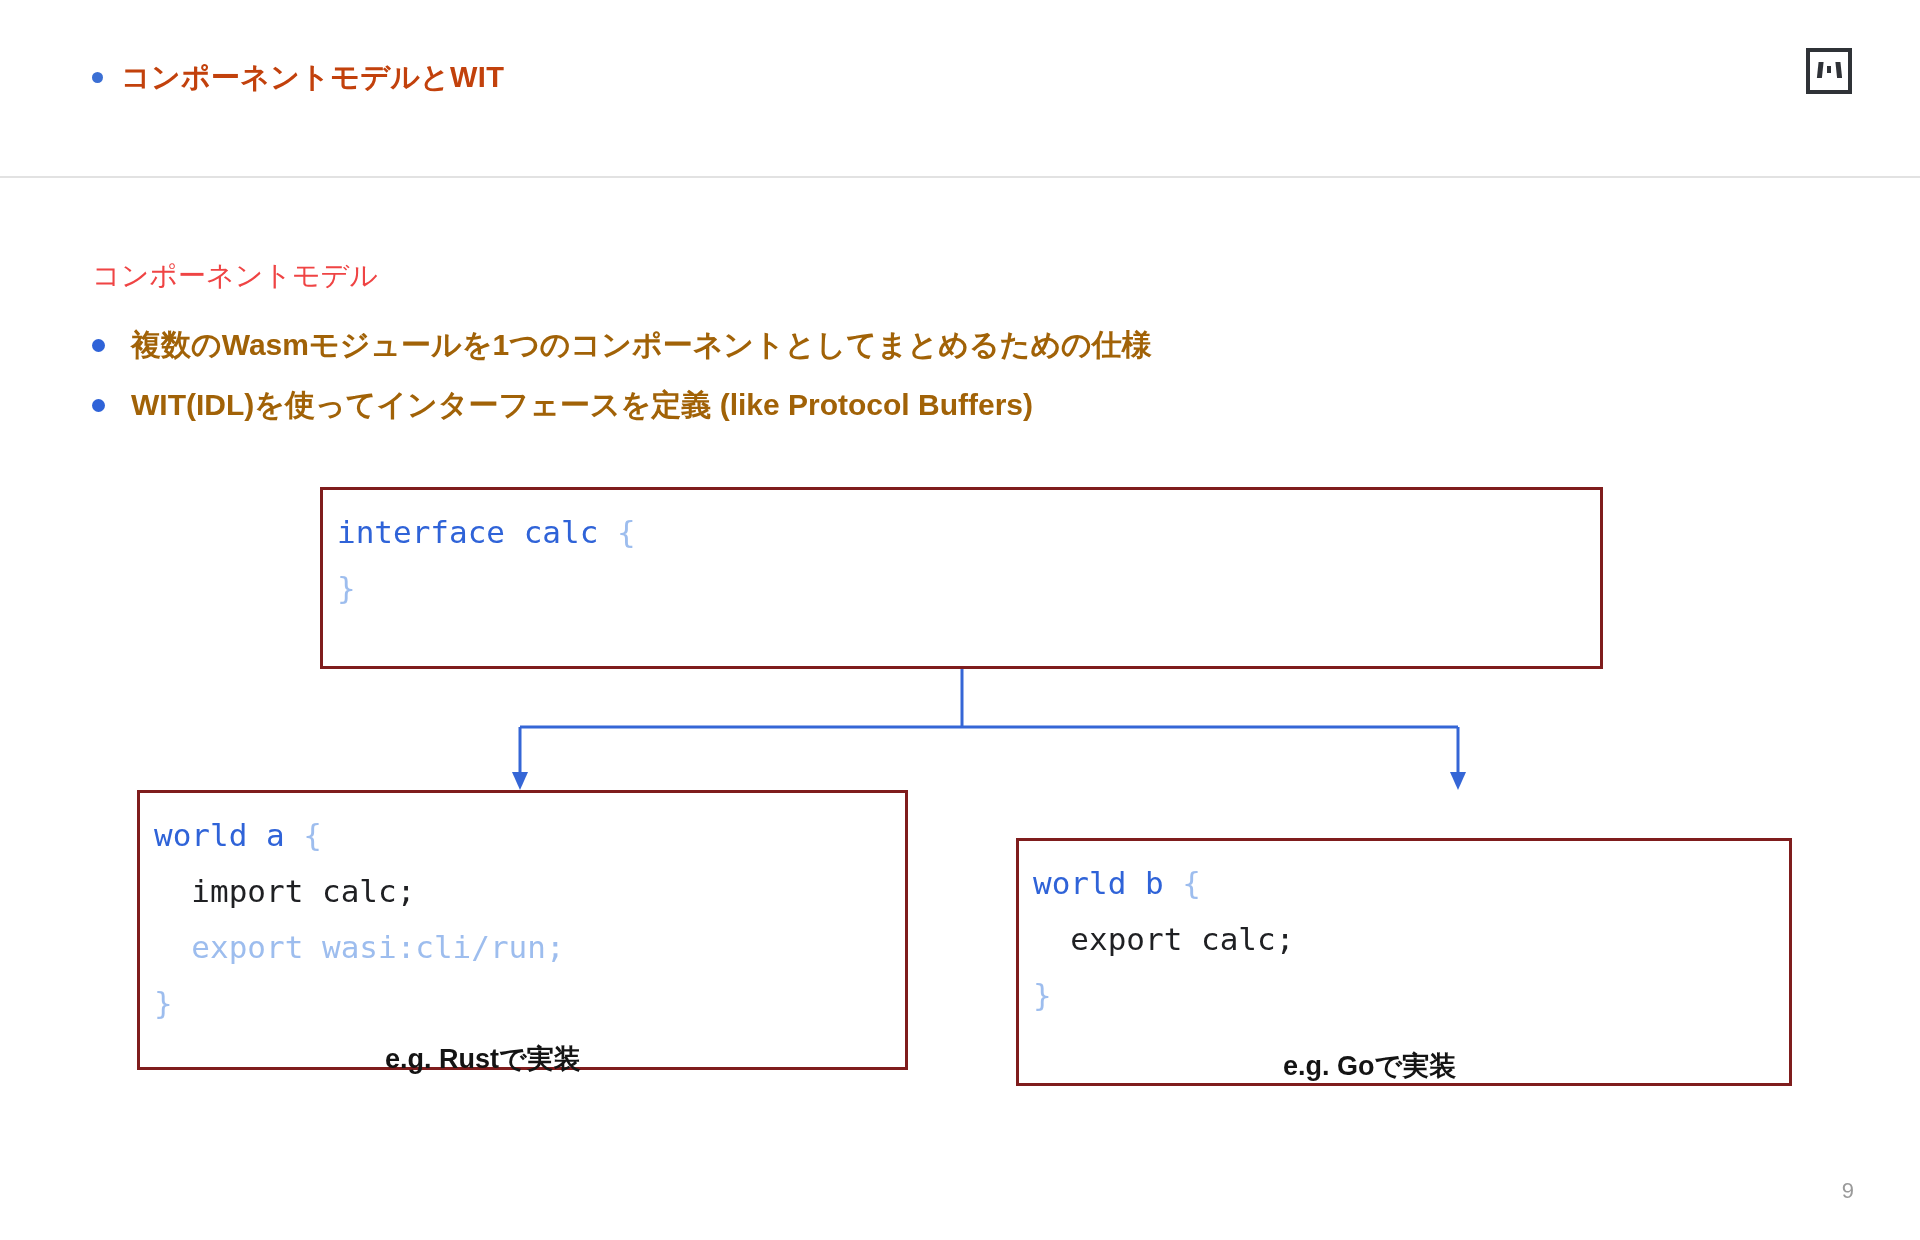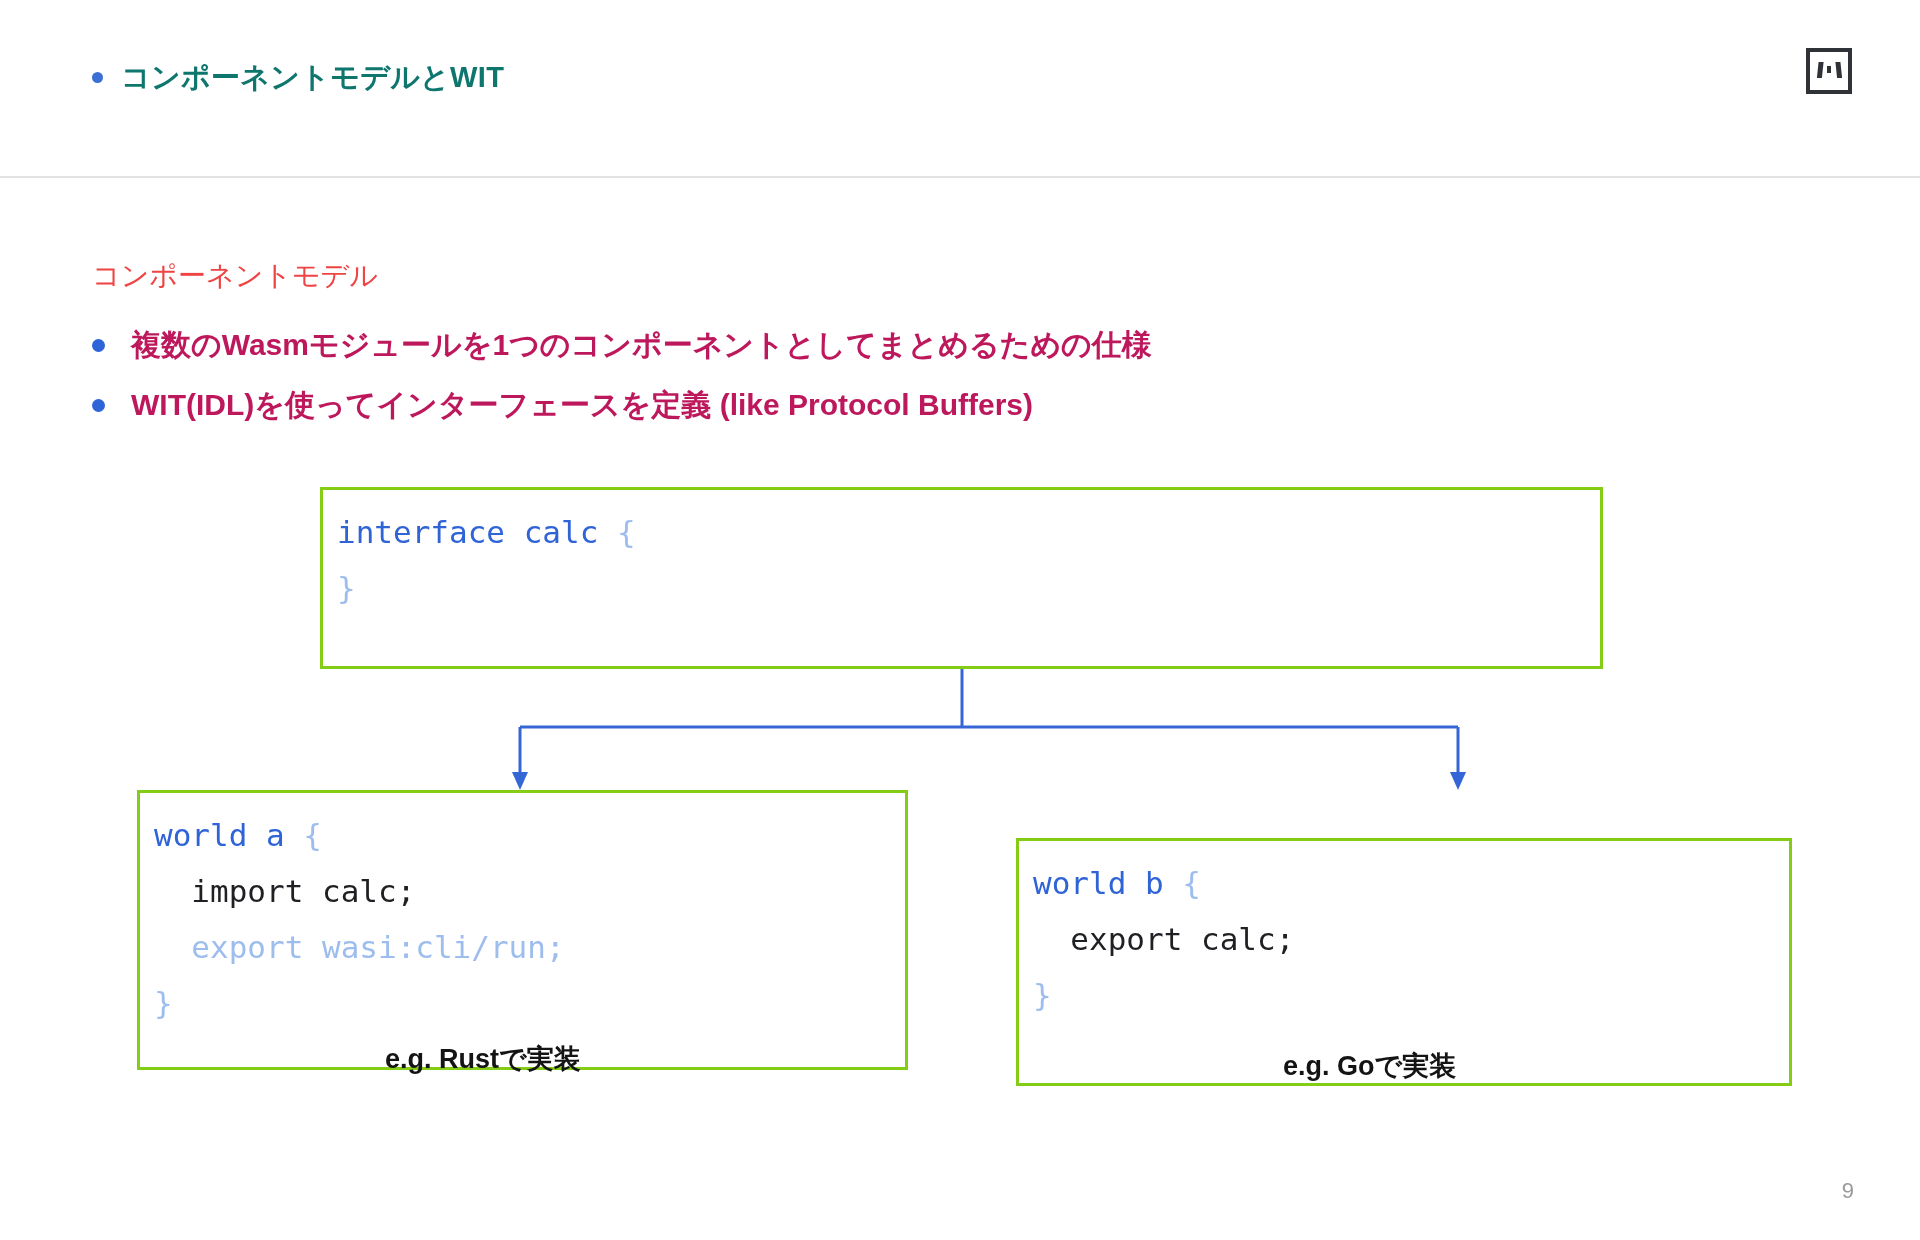--- a/index.html
+++ b/index.html
@@ -35,21 +35,21 @@
     width: 11px;
     height: 11px;
     border-radius: 50%;
     background: #3b6fd4;
     margin-right: 18px;
     flex: 0 0 auto;
   }
   #header-title {
     font-size: 29px;
     font-weight: 700;
-    color: #0f766e;
+    color: #c2410c;
     letter-spacing: 0.3px;
     line-height: 1;
     white-space: nowrap;
   }
   #header-divider {
     position: absolute;
     left: 0;
     top: 176px;
     width: 1920px;
     height: 2px;
@@ -95,29 +95,29 @@
     width: 13px;
     height: 13px;
     border-radius: 50%;
     background: #2f63d8;
     margin-right: 26px;
     flex: 0 0 auto;
   }
   .bullet-label {
     font-size: 30px;
     font-weight: 700;
-    color: #be185d;
+    color: #a16207;
     line-height: 1;
   }
 
   
   .code-box {
     position: absolute;
     box-sizing: border-box;
-    border: 3px solid #84cc16;
+    border: 3px solid #7f1d1d;
     background: #ffffff;
     font-family: "DejaVu Sans Mono", "Liberation Mono", monospace;
     font-size: 31px;
     line-height: 56px;
     padding: 14px 0 14px 14px;
     white-space: pre;
     overflow: hidden;
   }
   #code-interface {
     left: 320px;

